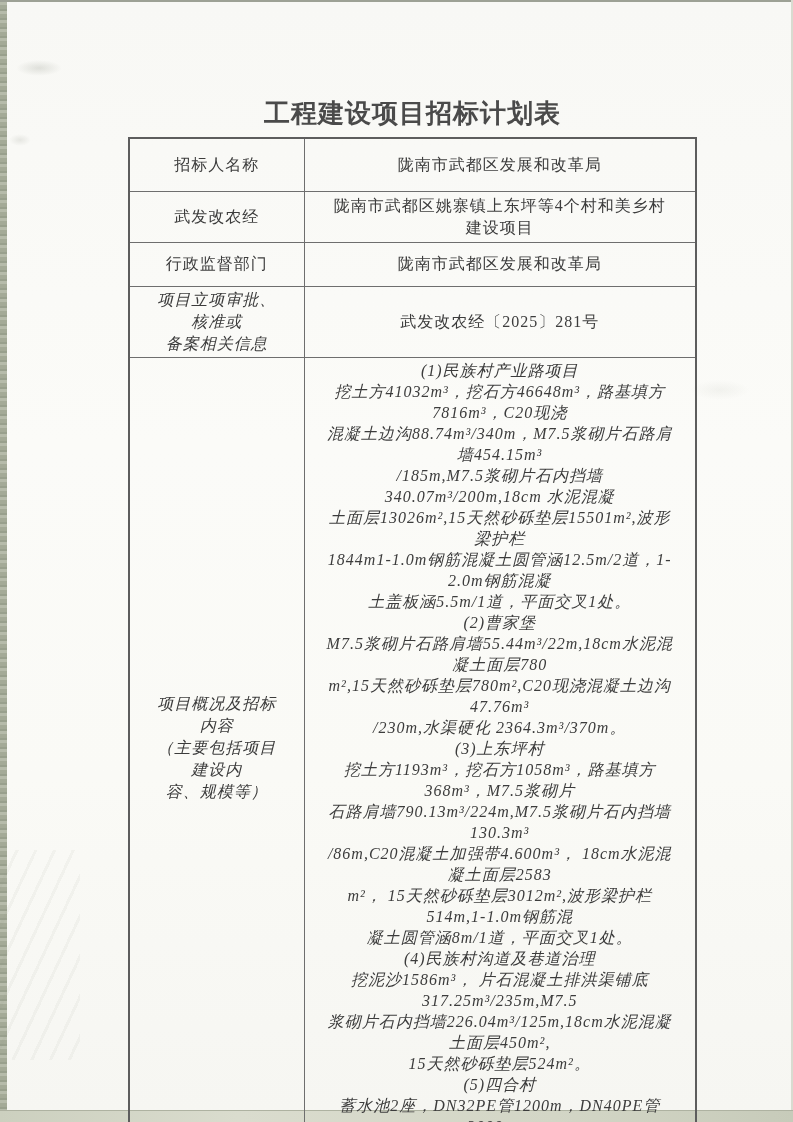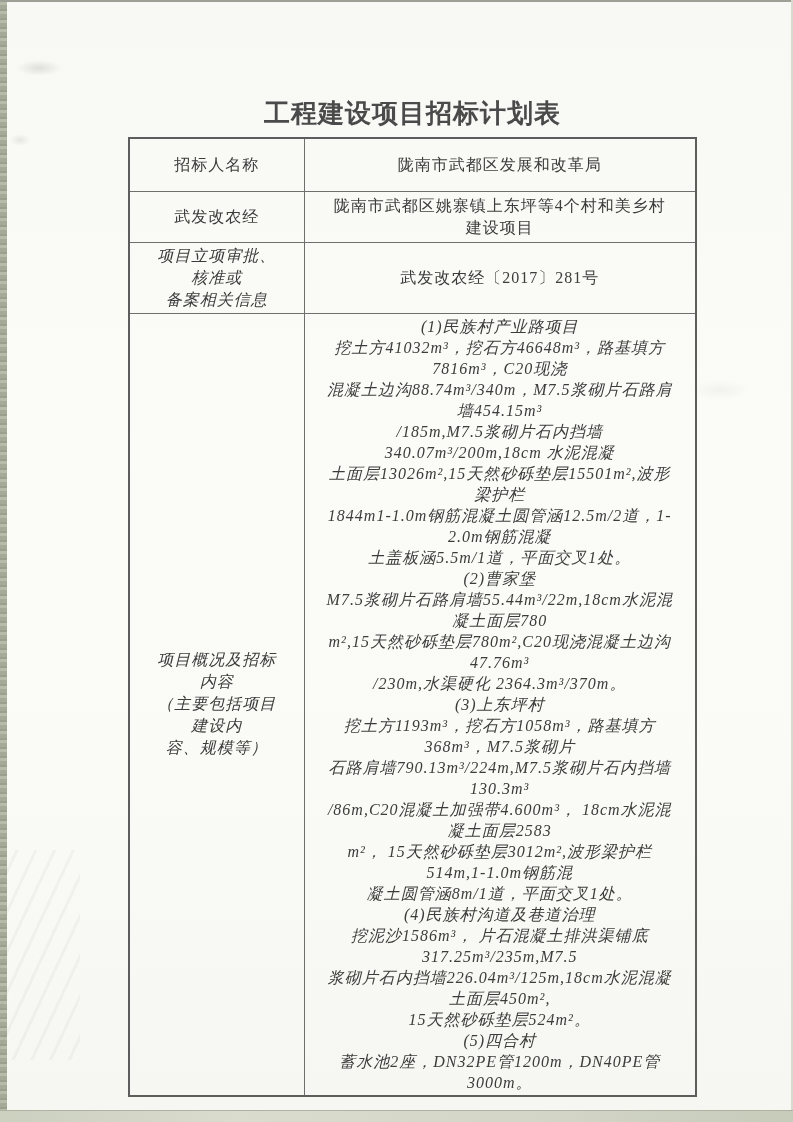--- a/index.html
+++ b/index.html
@@ -77,24 +77,28 @@
       </colgroup>
     <tbody>
       <tr class="h1">
         <td class="label">招标人名称</td>
         <td class="value">陇南市武都区发展和改革局</td>
       </tr>
       <tr class="h2">
         <td class="label">武发改农经</td>
         <td class="value">陇南市武都区姚寨镇上东坪等4个村和美乡村建设项目</td>
       </tr>
+      <tr class="h3">
+        <td class="label">行政监督部门</td>
+        <td class="value">陇南市武都区发展和改革局</td>
+      </tr>
       <tr class="h4">
         <td class="label prewrap">项目立项审批、核准或
 备案相关信息</td>
-        <td class="value">武发改农经〔2017〕281号</td>
+        <td class="value">武发改农经〔2025〕281号</td>
       </tr>
       <tr class="h5">
         <td class="label prewrap">项目概况及招标内容
 （主要包括项目建设内
 容、规模等）</td>
         <td class="overview prewrap">(1)民族村产业路项目
 挖土方41032m³，挖石方46648m³，路基填方7816m³，C20现浇
 混凝土边沟88.74m³/340m，M7.5浆砌片石路肩墙454.15m³
 /185m,M7.5浆砌片石内挡墙340.07m³/200m,18cm 水泥混凝
 土面层13026m²,15天然砂砾垫层15501m²,波形梁护栏

